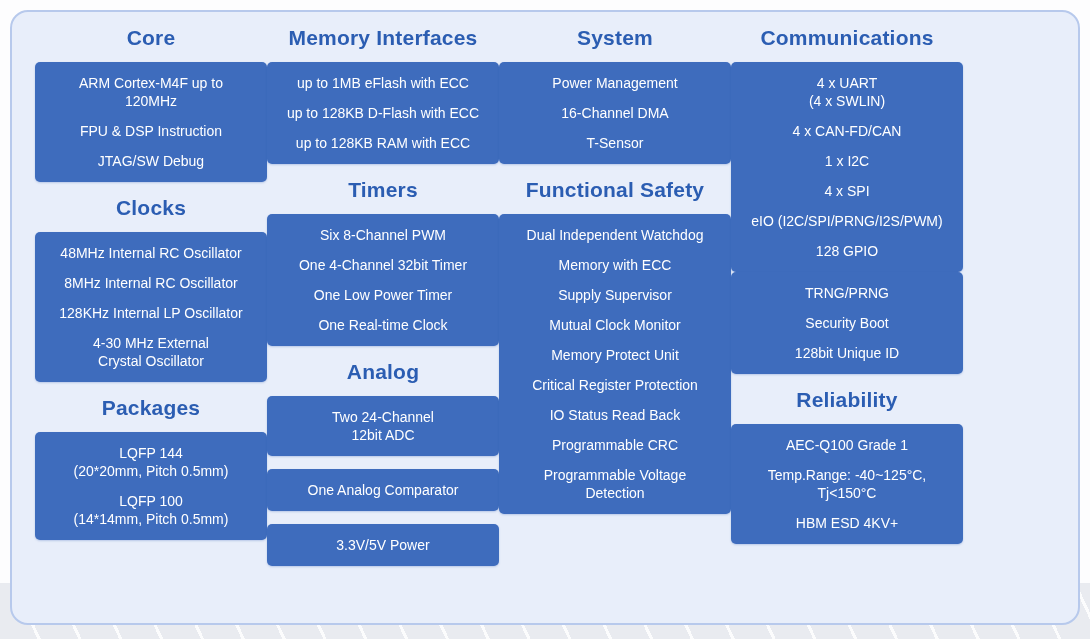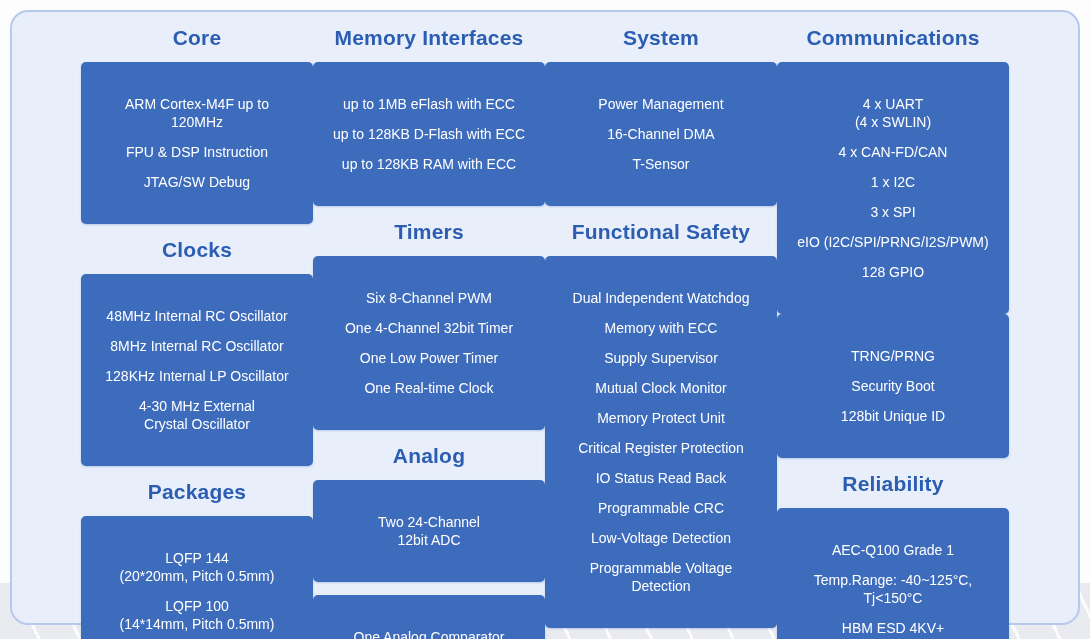--- a/index.html
+++ b/index.html
@@ -14,32 +14,32 @@
     background-image:repeating-linear-gradient(65deg,
       rgba(255,255,255,0) 0px, rgba(255,255,255,0) 34px,
       rgba(255,255,255,.85) 34px, rgba(255,255,255,.85) 37px);
   }
   .panel{
     position:absolute;left:10px;top:10px;width:1070px;height:615px;
     box-sizing:border-box;
     background:#e8eefa;
     border:2px solid #b7c9ec;
     border-radius:18px;
-    display:flex;justify-content:center;
+    display:flex;justify-content:flex-start;
     padding:12px 23px 0 23px;
   }
   .column{width:232px;display:flex;flex-direction:column;}
   .section-title{
     color:#2b5db2;font-size:21px;font-weight:700;text-align:center;
     line-height:28px;margin:0 0 10px 0;letter-spacing:.2px;
   }
   .section + .section .section-title{margin-top:12px;}
   .feature-box{
     background:#3e6cbd;border-radius:5px;
-    padding:27px 6px;
+    padding:6px 6px;
     box-shadow:0 1px 2px rgba(43,93,178,.25);
   }
   .feature-box + .feature-box{margin-top:13px;}
   .item{
     color:#ffffff;font-size:14px;line-height:18px;text-align:center;
     padding:6px 2px;white-space:pre-line;
   }
   .safety .item{padding:6px 2px;}
 </style>
 </head>
@@ -126,36 +126,35 @@
       <div class="section-title">Functional Safety</div>
       <div class="feature-box">
         <div class="item">Dual Independent Watchdog</div>
         <div class="item">Memory with ECC</div>
         <div class="item">Supply Supervisor</div>
         <div class="item">Mutual Clock Monitor</div>
         <div class="item">Memory Protect Unit</div>
         <div class="item">Critical Register Protection</div>
         <div class="item">IO Status Read Back</div>
         <div class="item">Programmable CRC</div>
-        <div class="item">Low-Voltage Detection</div>
         <div class="item">Programmable Voltage
 Detection</div>
       </div>
     </div>
   </div>
 
   <div class="column">
     <div class="section">
       <div class="section-title">Communications</div>
       <div class="feature-box">
         <div class="item">4 x UART
 (4 x SWLIN)</div>
         <div class="item">4 x CAN-FD/CAN</div>
         <div class="item">1 x I2C</div>
-        <div class="item">3 x SPI</div>
+        <div class="item">4 x SPI</div>
         <div class="item">eIO (I2C/SPI/PRNG/I2S/PWM)</div>
         <div class="item">128 GPIO</div>
       </div>
     </div>
     <div class="section">
       <div class="feature-box">
         <div class="item">TRNG/PRNG</div>
         <div class="item">Security Boot</div>
         <div class="item">128bit Unique ID</div>
       </div>

